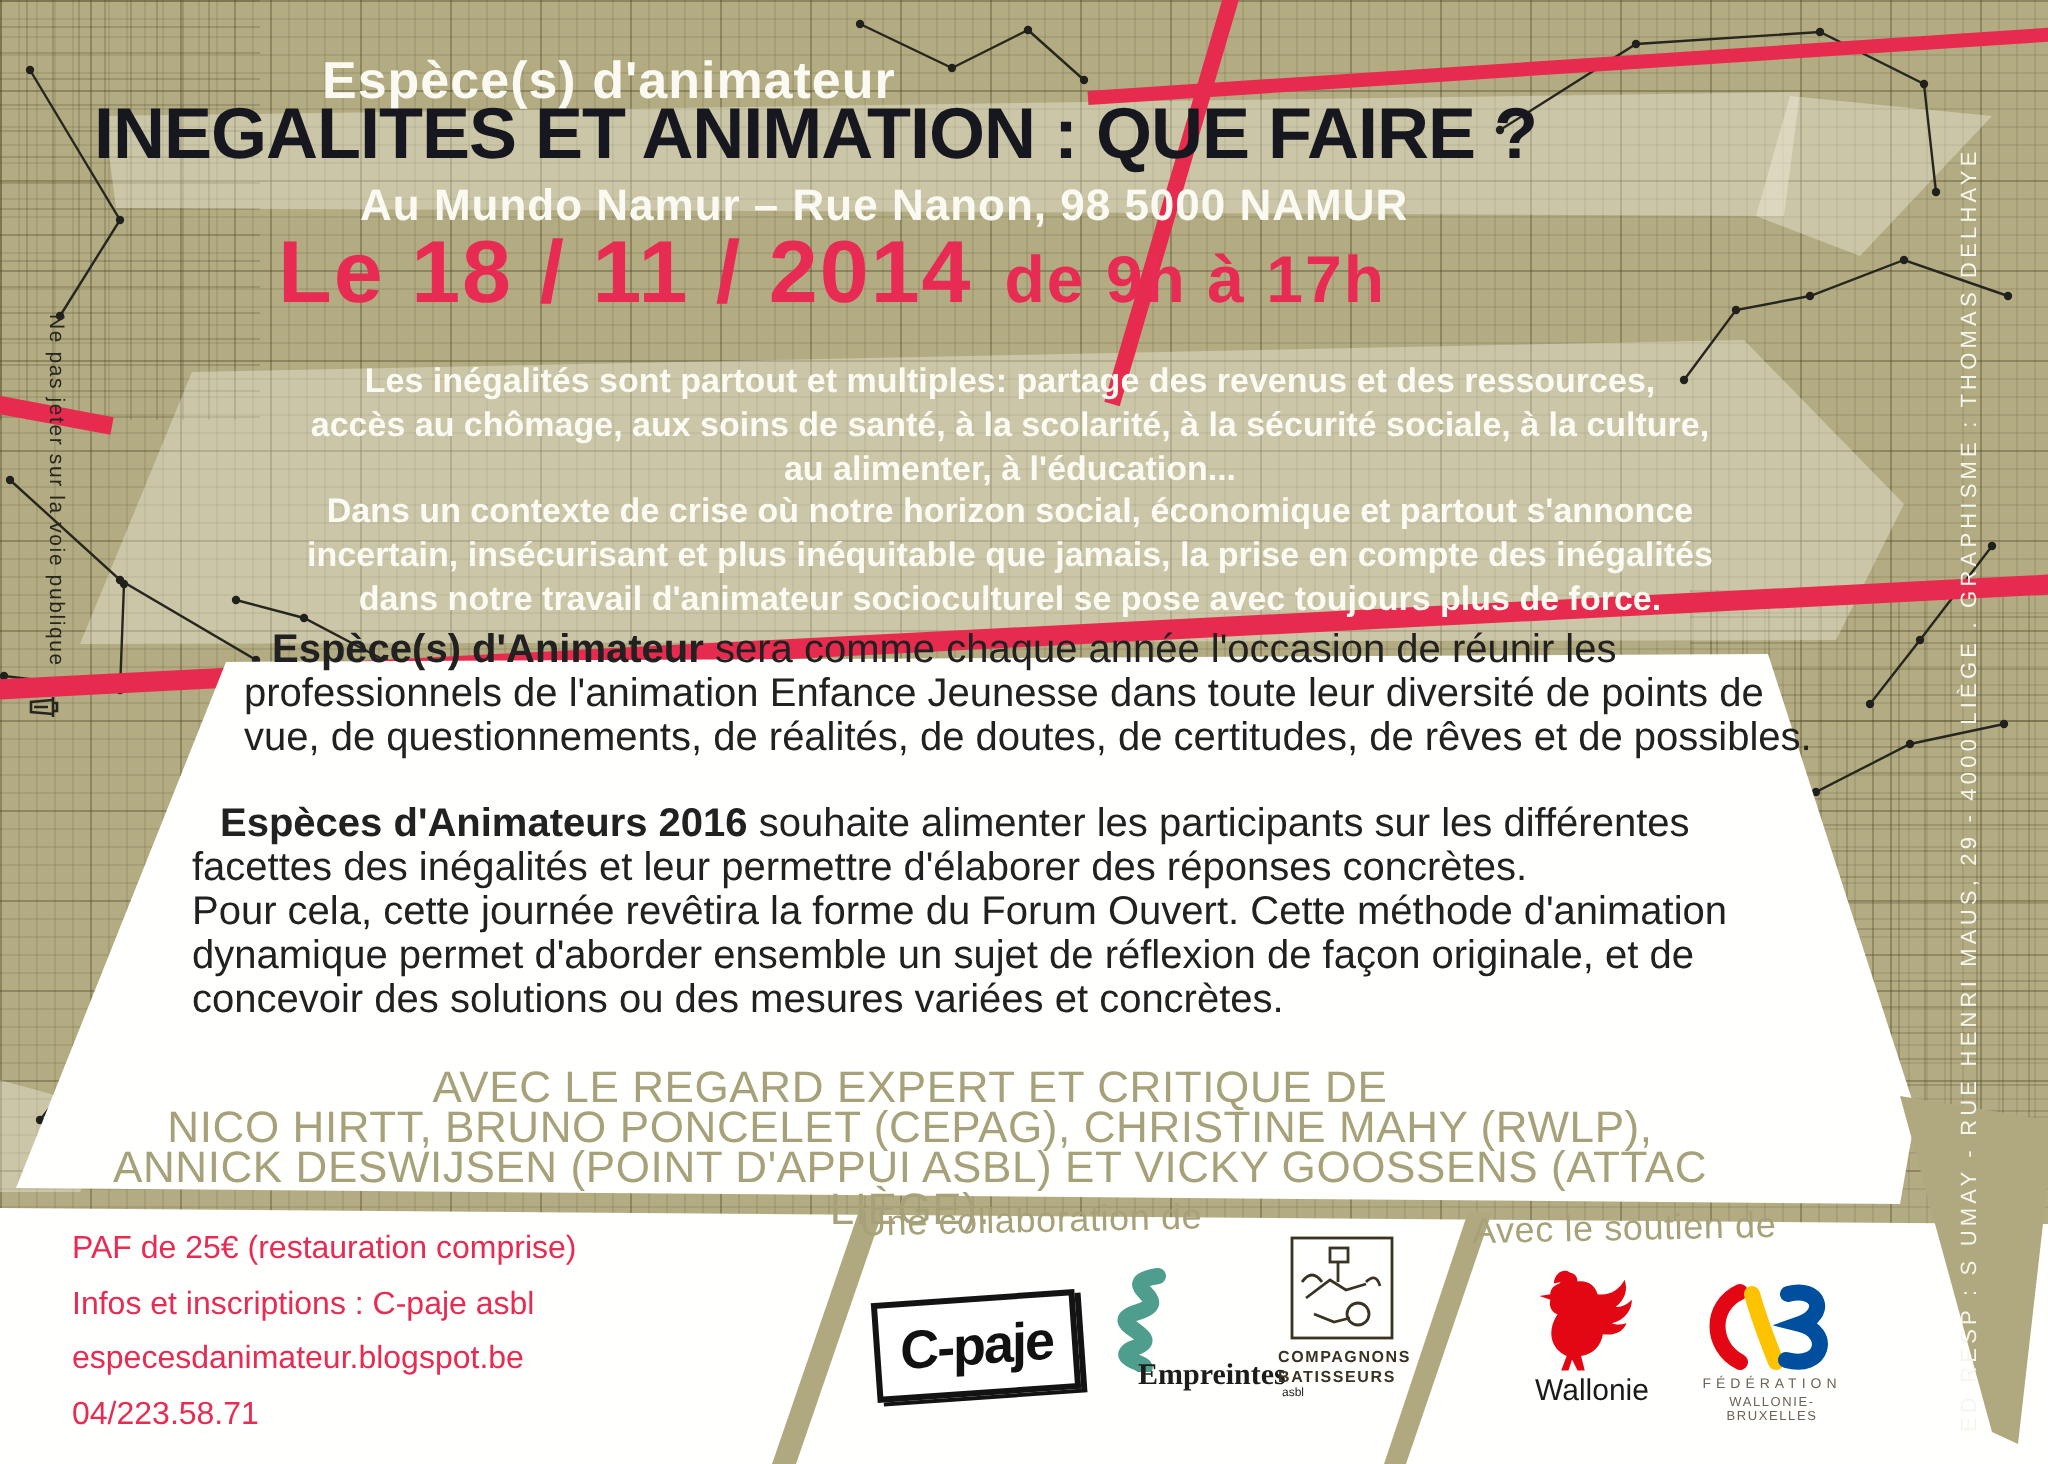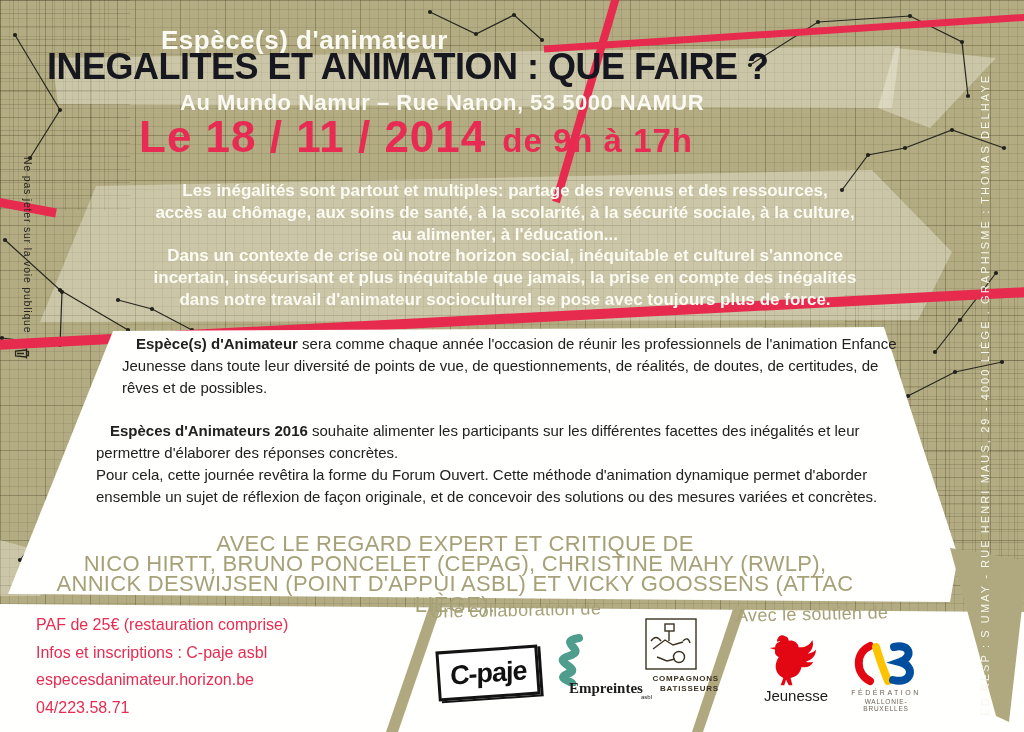--- a/index.html
+++ b/index.html
@@ -22,42 +22,42 @@
   svg.layer{position:absolute;left:0;top:0;width:1024px;height:732px;}
   .abs{position:absolute;}
   .kicker{left:161px;top:25px;font-size:26px;font-weight:bold;color:#fbfaf2;letter-spacing:.5px;}
   .title{left:47px;top:46px;font-size:36px;font-weight:bold;color:#17171f;letter-spacing:-0.5px;white-space:nowrap;}
   .venue{left:180px;top:90px;font-size:22px;font-weight:bold;color:#fbfaf2;letter-spacing:.5px;white-space:nowrap;}
   .dateline{left:139px;top:112px;white-space:nowrap;color:#e72b52;}
   .dateline .d1{font-size:44px;font-weight:bold;letter-spacing:1px;}
   .dateline .d2{font-size:33px;font-weight:bold;margin-left:16px;letter-spacing:1px;}
   .intro{left:110px;top:180px;width:790px;text-align:center;font-size:17px;line-height:21.8px;
          font-weight:bold;color:#fbfbf3;}
-  .bodytext{left:96px;top:333px;width:812px;color:#212121;font-size:15px;line-height:22px;}
+  .bodytext{left:96px;top:314px;width:812px;color:#212121;font-size:20px;line-height:22px;}
   .bodytext p{margin:0;}
   .bodytext .pA{margin-left:26px;text-indent:14px;margin-bottom:21px;}
   .bodytext .pB{text-indent:14px;}
   .bodytext b{font-weight:bold;}
   .experts{left:55px;top:534px;width:800px;text-align:center;color:#a7a179;font-size:22px;line-height:20.2px;letter-spacing:.3px;}
   .contact{left:36px;top:611px;color:#e72b52;font-size:16px;font-weight:normal;line-height:27.5px;}
   .plabel{color:#a7a179;font-size:18px;letter-spacing:.3px;transform:rotate(-1.2deg);}
   .lab-collab{left:430px;top:600px;}
   .lab-support{left:736px;top:604px;}
   
   .cpaje{left:437px;top:648px;width:96px;height:44px;background:#fff;border:3px solid #131313;
          transform:rotate(-4deg);display:flex;align-items:center;justify-content:center;
          box-shadow:3px 2px 0 #131313;}
   .cpaje span{font-size:27px;font-weight:bold;letter-spacing:-1px;color:#111;transform:skewX(-4deg);}
   .empreintes{left:545px;top:634px;width:115px;height:64px;}
   .empreintes .etxt{position:absolute;left:24px;top:46px;font-family:"Liberation Serif",serif;
         font-weight:bold;font-size:15px;color:#1c1c1c;}
   .empreintes .esub{position:absolute;left:96px;top:60px;font-size:6px;color:#1c1c1c;}
   .compagnons{left:643px;top:617px;width:70px;height:84px;color:#3a3222;}
   .compagnons .ctxt{position:absolute;top:57px;left:-4px;width:80px;font-size:8px;font-weight:bold;
-        letter-spacing:.8px;line-height:9.5px;text-align:right;}
+        letter-spacing:.8px;line-height:9.5px;text-align:left;}
   .wallonie{left:763px;top:629px;width:66px;height:78px;text-align:center;}
   .wallonie .wtxt{position:absolute;top:58px;width:66px;font-size:15px;color:#1a1a1a;}
   .fwb{left:846px;top:641px;width:80px;height:66px;text-align:center;}
   .fwb .f1{position:absolute;top:48px;width:80px;font-size:7px;letter-spacing:2.5px;color:#6e6258;}
   .fwb .f2{position:absolute;top:57px;width:80px;font-size:6.5px;letter-spacing:.8px;color:#6e6258;}
   
   .left-note{left:34px;top:157px;transform:rotate(90deg);transform-origin:0 0;
      font-size:10.5px;letter-spacing:.8px;color:#26261f;white-space:nowrap;}
   .right-credits{left:979px;top:716px;transform:rotate(-90deg);transform-origin:0 0;
      font-size:11px;letter-spacing:2.1px;color:#f7f6ee;white-space:nowrap;}
@@ -143,50 +143,50 @@
     </g>
     <g fill="#b0a97f">
       <polygon points="430,604 442,604 398,732 386,732"></polygon>
       <polygon points="734,606 746,606 703,732 692,732"></polygon>
       <polygon points="950,548 1024,560 1024,590 1009,722 996,716"></polygon>
     </g>
   </svg>
 
   <div class="abs kicker">Espèce(s) d'animateur</div>
   <div class="abs title">INEGALITES ET ANIMATION : QUE FAIRE ?</div>
-  <div class="abs venue">Au Mundo Namur – Rue Nanon, 53  5000 NAMUR</div>
+  <div class="abs venue">Au Mundo Namur – Rue Nanon, 98  5000 NAMUR</div>
   <div class="abs dateline">
     <span class="d1">Le 18 / 11 / 2014</span><span class="d2">de 9h à 17h</span>
   </div>
 
   <div class="abs intro">
     <div>Les inégalités sont partout et multiples: partage des revenus et des ressources,</div>
     <div>accès au chômage, aux soins de santé, à la scolarité, à la sécurité sociale, à la culture,</div>
     <div>au alimenter, à l'éducation...</div>
-    <div>Dans un contexte de crise où notre horizon social, inéquitable et culturel s'annonce</div>
+    <div>Dans un contexte de crise où notre horizon social, économique et partout s'annonce</div>
     <div>incertain, insécurisant et plus inéquitable que jamais, la prise en compte des inégalités</div>
     <div>dans notre travail d'animateur socioculturel se pose avec toujours plus de force.</div>
   </div>
 
   <div class="abs bodytext">
     <p class="pA"><b>Espèce(s) d'Animateur</b><span> sera comme chaque année l'occasion de réunir les professionnels de l'animation Enfance Jeunesse dans toute leur diversité de points de vue, de questionnements, de réalités, de doutes, de certitudes, de rêves et de possibles.</span></p>
     <p class="pB"><b>Espèces d'Animateurs 2016</b><span> souhaite alimenter les participants sur les différentes facettes des inégalités et leur permettre d'élaborer des réponses concrètes.</span></p>
     <p><span>Pour cela, cette journée revêtira la forme du Forum Ouvert. Cette méthode d'animation dynamique permet d'aborder ensemble un sujet de réflexion de façon originale, et de concevoir des solutions ou des mesures variées et concrètes.</span></p>
   </div>
 
   <div class="abs experts">
     <div>AVEC LE REGARD EXPERT ET CRITIQUE DE</div>
     <div>NICO HIRTT, BRUNO PONCELET (CEPAG), CHRISTINE MAHY (RWLP),</div>
     <div>ANNICK DESWIJSEN (POINT D'APPUI ASBL) ET VICKY GOOSSENS (ATTAC LIÈGE).</div>
   </div>
 
   <div class="abs contact">
     <div>PAF de 25€ (restauration comprise)</div>
     <div>Infos et inscriptions : C-paje asbl</div>
-    <div>especesdanimateur.horizon.be</div>
+    <div>especesdanimateur.blogspot.be</div>
     <div>04/223.58.71</div>
   </div>
 
   <div class="abs plabel lab-collab">Une collaboration de</div>
   <div class="abs plabel lab-support">Avec le soutien de</div>
 
   <div class="abs cpaje">
     <span>C-paje</span>
   </div>
 
@@ -213,21 +213,21 @@
       <div>COMPAGNONS</div>
       <div>BATISSEURS</div>
     </div>
   </div>
 
   <div class="abs wallonie">
     <svg width="60" height="58" viewBox="0 0 64 64">
       <path fill="#e30613" d="M14 14 c-3 1 -5 3 -5 6 l-6 1 6 2 c-1 4 1 7 4 8 c-6 9 -4 19 5 23 l-3 8 h4 l2 -6 3 6 h4 l-2 -8 c7 -1 11 -6 12 -12 c6 1 11 -1 13 -6 c-3 1 -6 1 -8 0 c7 -2 11 -7 11 -13 c-3 3 -6 4 -9 4 c5 -4 7 -9 5 -15 c-3 6 -9 9 -15 8 c-1 -5 -6 -8 -11 -7 c0 -3 -2 -5 -5 -5 z"></path>
       <path fill="#e30613" d="M11 14 c0 -4 3 -7 6 -7 c2 0 3 1 4 3 c-2 0 -4 1 -5 3 z"></path>
     </svg>
-    <div class="wtxt">Jeunesse</div>
+    <div class="wtxt">Wallonie</div>
   </div>
 
   <div class="abs fwb">
     <svg width="72" height="46" viewBox="0 0 72 46" fill="none" stroke-linecap="round">
       <path d="M20 5 C5 12 5 32 20 40" stroke="#e30613" stroke-width="8"></path>
       <path d="M26 6 C30 20 34 30 38 40" stroke="#fdc300" stroke-width="8"></path>
       <path d="M44 6 C60 2 64 16 50 21 C66 25 62 44 43 39" stroke="#004f9f" stroke-width="8"></path>
     </svg>
     <div class="f1">FÉDÉRATION</div>
     <div class="f2">WALLONIE-BRUXELLES</div>

